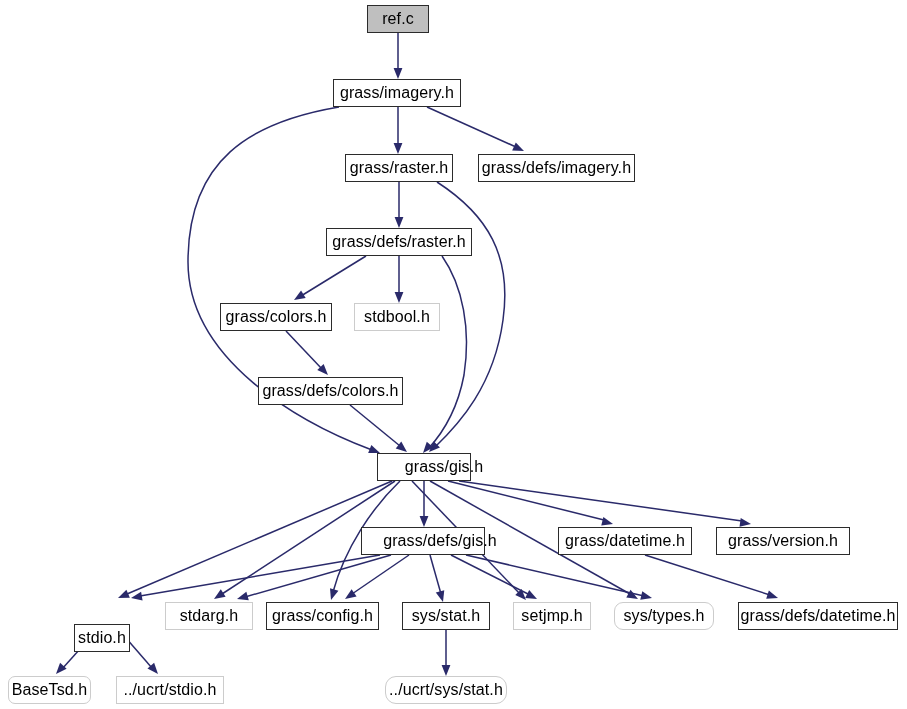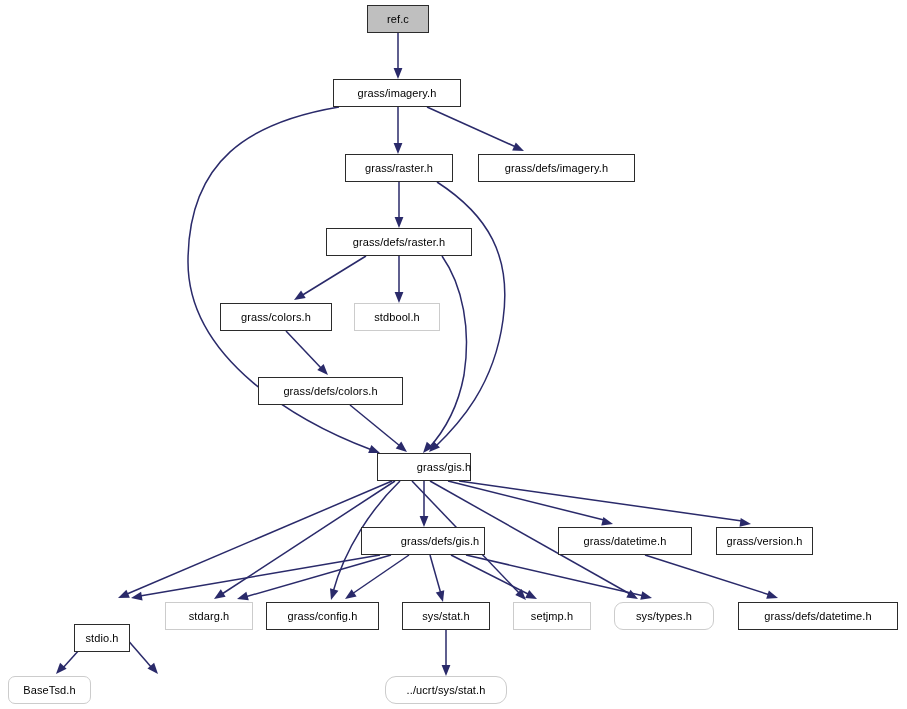--- a/index.html
+++ b/index.html
@@ -26,21 +26,21 @@
     height: 709px;
     pointer-events: none;
   }
   .node {
     position: absolute;
     box-sizing: border-box;
     display: flex;
     align-items: center;
     justify-content: center;
     white-space: nowrap;
-    font-size: 11px;
+    font-size: 16px;
     line-height: 1;
     color: #000000;
     background: #ffffff;
     border: 1px solid #cccccc;
     height: 28px;
     letter-spacing: 0.1px;
   }
   .node.solid {
     border: 1.6px solid #2b2b2b;
   }
@@ -143,21 +143,21 @@
     </div>
     <div class="node solid" style="left: 377px; top: 453px; width: 94px; padding-left: 40px;">
       <span class="lbl">grass/gis.h</span>
     </div>
     <div class="node solid" style="left: 361px; top: 527px; width: 124px; padding-left: 34px;">
       <span class="lbl">grass/defs/gis.h</span>
     </div>
     <div class="node solid" style="left: 558px; top: 527px; width: 134px;">
       <span class="lbl">grass/datetime.h</span>
     </div>
-    <div class="node solid" style="left: 716px; top: 527px; width: 97px;">
+    <div class="node solid" style="left: 716px; top: 527px; width: 134px;">
       <span class="lbl">grass/version.h</span>
     </div>
     <div class="node solid" style="left: 74px; top: 602px; width: 56px; margin-top: 22px;">
       <span class="lbl">stdio.h</span>
     </div>
     <div class="node light" style="left: 165px; top: 602px; width: 88px;">
       <span class="lbl">stdarg.h</span>
     </div>
     <div class="node solid" style="left: 266px; top: 602px; width: 113px;">
       <span class="lbl">grass/config.h</span>
@@ -170,16 +170,19 @@
     </div>
     <div class="node light" style="left: 614px; top: 602px; width: 100px; border-radius: 9px;">
       <span class="lbl">sys/types.h</span>
     </div>
     <div class="node solid" style="left: 738px; top: 602px; width: 160px;">
       <span class="lbl">grass/defs/datetime.h</span>
     </div>
     <div class="node light" style="left: 8px; top: 676px; width: 83px; border-radius: 7px;">
       <span class="lbl">BaseTsd.h</span>
     </div>
+    <div class="node light" style="left: 116px; top: 676px; width: 108px;">
+      <span class="lbl">../ucrt/stdio.h</span>
+    </div>
     <div class="node light" style="left: 385px; top: 676px; width: 122px; border-radius: 11px;">
       <span class="lbl">../ucrt/sys/stat.h</span>
     </div>
   </div>
 
 </body></html>

